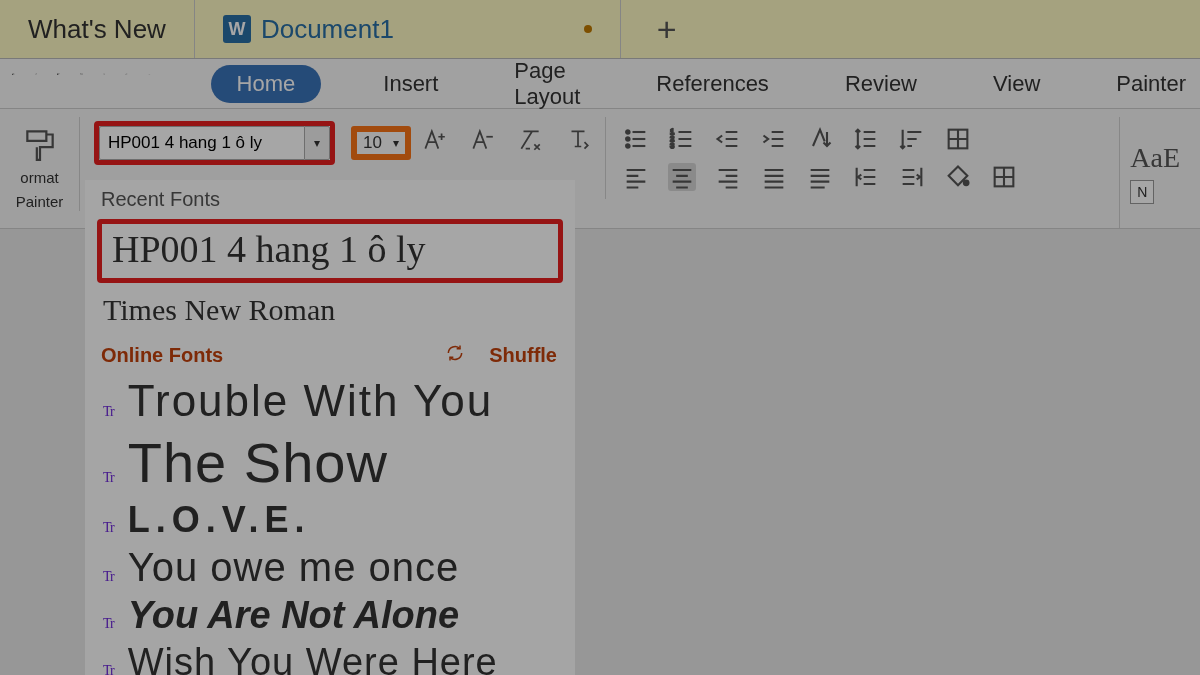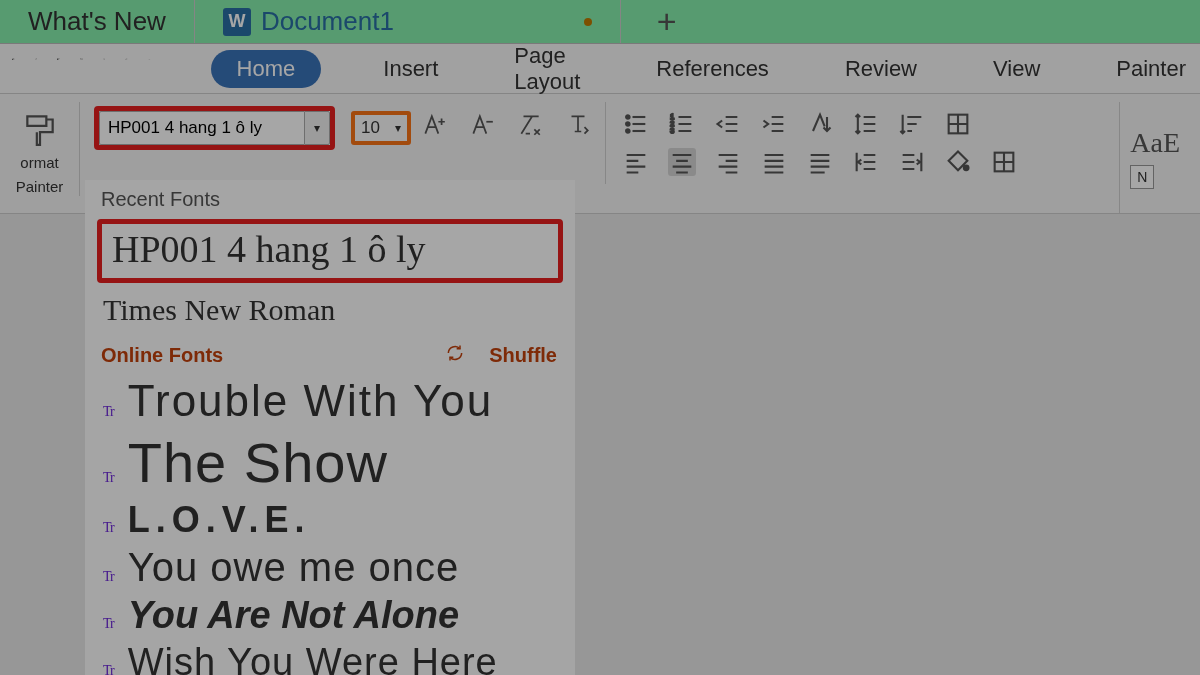--- a/index.html
+++ b/index.html
@@ -17,22 +17,22 @@
     position: absolute;
     inset: 0;
     background: rgba(0,0,0,0.35);
     pointer-events: none;
     z-index: 10;
   }
   
   .titlebar {
     display: flex;
     align-items: stretch;
-    height: 44px;
-    background: #86efac;
+    height: 59px;
+    background: #fef9c3;
     border-bottom: 1px solid #bbb;
   }
   .tab {
     display: flex;
     align-items: center;
     gap: 10px;
     padding: 0 28px;
     border-right: 1px solid #ccc;
     font-size: 26px;
     color: #333;
@@ -117,21 +117,21 @@
   .font-input-dd {
     width: 26px;
     border: 1px solid #aaa;
     display: flex; align-items: center; justify-content: center;
     background: #f0f0f0;
     border-radius: 0 2px 2px 0;
     font-size: 12px;
   }
   .size-input {
     width: 60px; height: 34px;
-    border: 4px solid #f97316;
+    border: 6px solid #f97316;
     border-radius: 3px;
     padding: 0 6px;
     font-size: 17px;
     background: #fafafa;
     display: flex; align-items: center; justify-content: space-between;
     margin-left: 6px;
   }
   .ribbon-icons { display: flex; align-items: center; gap: 22px; color: #555; font-size: 22px; }
   .ribbon-icons span svg { width: 26px; height: 26px; }
 

